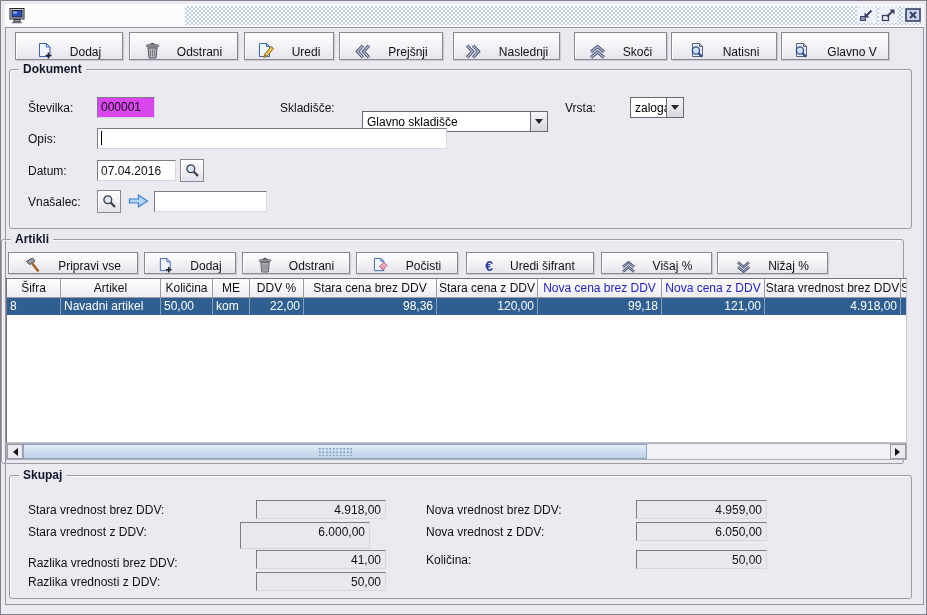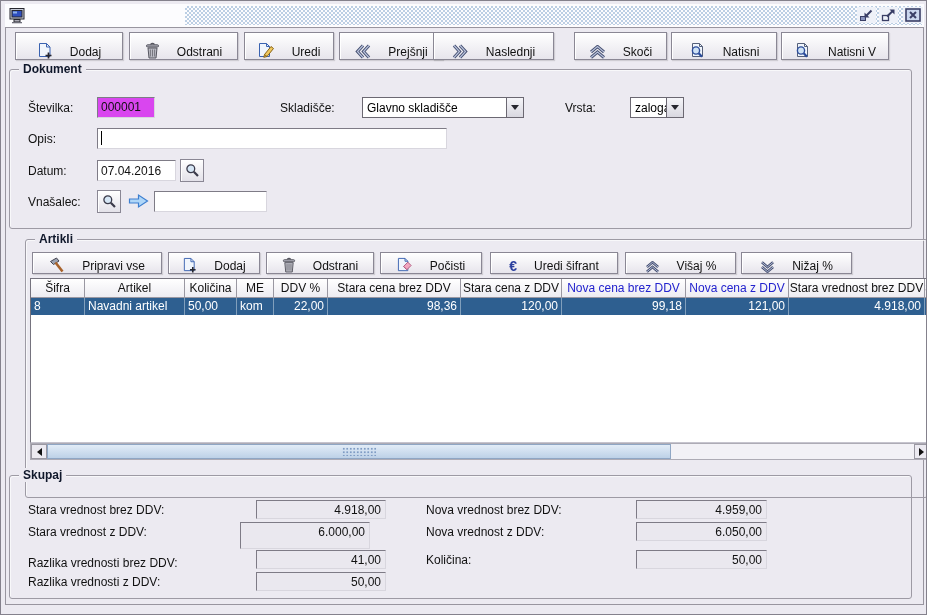--- a/index.html
+++ b/index.html
@@ -146,21 +146,21 @@
     </svg>
     <span>Uredi</span>
   </div>
   <div class="btn btn-big" style="left:338px;width:104px">
     <svg width="17" height="15" viewBox="0 0 17 15">
       <path d="M9,1.5 L3.5,7.5 L9,13.5 M15,1.5 L9.5,7.5 L15,13.5" fill="none" stroke="#454F70" stroke-width="3.2"></path>
       <path d="M9,1.5 L3.5,7.5 L9,13.5 M15,1.5 L9.5,7.5 L15,13.5" fill="none" stroke="#B9C2DC" stroke-width="1.2"></path>
     </svg>
     <span>Prejšnji</span>
   </div>
-  <div class="btn btn-big" style="left:432px;width:121px">
+  <div class="btn btn-big" style="left:452px;width:107px">
     <svg width="17" height="15" viewBox="0 0 17 15">
       <path d="M8,1.5 L13.5,7.5 L8,13.5 M2,1.5 L7.5,7.5 L2,13.5" fill="none" stroke="#454F70" stroke-width="3.2"></path>
       <path d="M8,1.5 L13.5,7.5 L8,13.5 M2,1.5 L7.5,7.5 L2,13.5" fill="none" stroke="#B9C2DC" stroke-width="1.2"></path>
     </svg>
     <span>Naslednji</span>
   </div>
   <div class="btn btn-big" style="left:670px;width:106px">
     <svg width="17" height="17" viewBox="0 0 17 17">
       <path d="M3.5,1.5 h7 l3,3 v10 h-10 z" fill="#F0F5FC" stroke="#55607A"></path>
       <path d="M10.5,1.5 v3 h3" fill="none" stroke="#55607A"></path>
@@ -176,31 +176,31 @@
     </svg>
     <span>Skoči</span>
   </div>
   <div class="btn btn-big" style="left:780px;width:108px">
     <svg width="17" height="17" viewBox="0 0 17 17">
       <path d="M3.5,1.5 h7 l3,3 v10 h-10 z" fill="#F0F5FC" stroke="#55607A"></path>
       <path d="M10.5,1.5 v3 h3" fill="none" stroke="#55607A"></path>
       <circle cx="7" cy="8.5" r="3.6" fill="#CFE2F4" stroke="#2B4C9B" stroke-width="1.4"></circle>
       <path d="M9.7,11.2 L13,14.8" stroke="#2B4C9B" stroke-width="2.2"></path>
     </svg>
-    <span>Natisni V</span>
+    <span>Glavno V</span>
   </div>
 
   <div class="group" style="left:8px;top:68px;width:903px;height:160px">
     <span class="group-label">Dokument</span>
 
     <span class="lbl" style="left:18px;top:31px">Številka:</span>
     <div class="tinput dis" style="left:87px;top:27px;width:58px;height:21px;line-height:19px">000001</div>
 
     <span class="lbl" style="left:270px;top:31px">Skladišče:</span>
-    <div class="combo" style="left:352px;top:27px;width:162px">
+    <div class="combo" style="left:352px;top:41px;width:186px">
       <span class="combo-text">Glavno skladišče</span>
       <span class="combo-arrow">
           <span class="tri-down"></span>
         </span>
     </div>
 
     <span class="lbl" style="left:555px;top:31px">Vrsta:</span>
     <div class="combo" style="left:620px;top:27px;width:54px">
       <span class="combo-text">zaloga</span>
       <span class="combo-arrow">
@@ -229,21 +229,21 @@
       </svg>
     </div>
     <span style="position:absolute;left:118px;top:123px">
       <svg width="21" height="16" viewBox="0 0 21 16">
         <path d="M1.5,6 h9 V2 l9,6 l-9,6 v-4 h-9 z" fill="#AFD6F8" stroke="#3E7FD0" stroke-width="1.2"></path>
       </svg>
     </span>
     <input class="tinput" style="left: 144px; top: 121px; width: 113px; height: 21px;" value="">
   </div>
 
-  <div class="group" style="left:24px;top:238px;width:903px;height:259px">
+  <div class="group" style="left:0;top:238px;width:903px;height:225px">
     <span class="group-label">Artikli</span>
 
     <div class="btn" style="left:6px;top:12px;width:130px;height:22px">
       <svg width="16" height="16" viewBox="0 0 16 16">
         <path d="M1.5,4.5 L7.5,1 L10,4 L4.5,7.5 z" fill="#9AA2B2" stroke="#44444E"></path>
         <path d="M6.5,5.5 L13.5,14.5" stroke="#A8622A" stroke-width="2.6"></path>
       </svg>
       <span>Pripravi vse</span>
     </div>
     <div class="btn" style="left:142px;top:12px;width:92px;height:22px">

